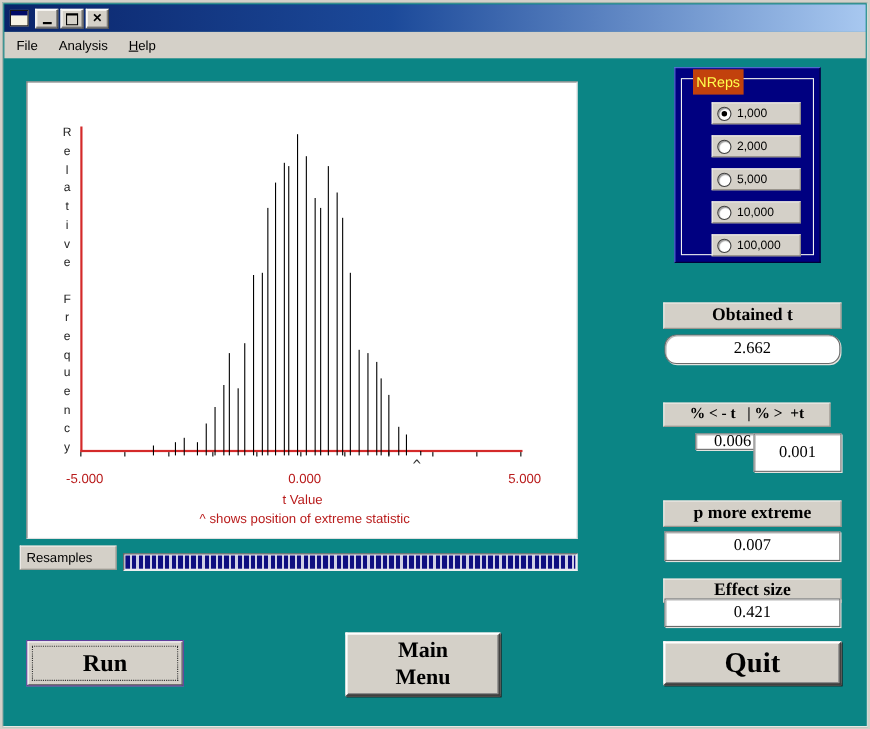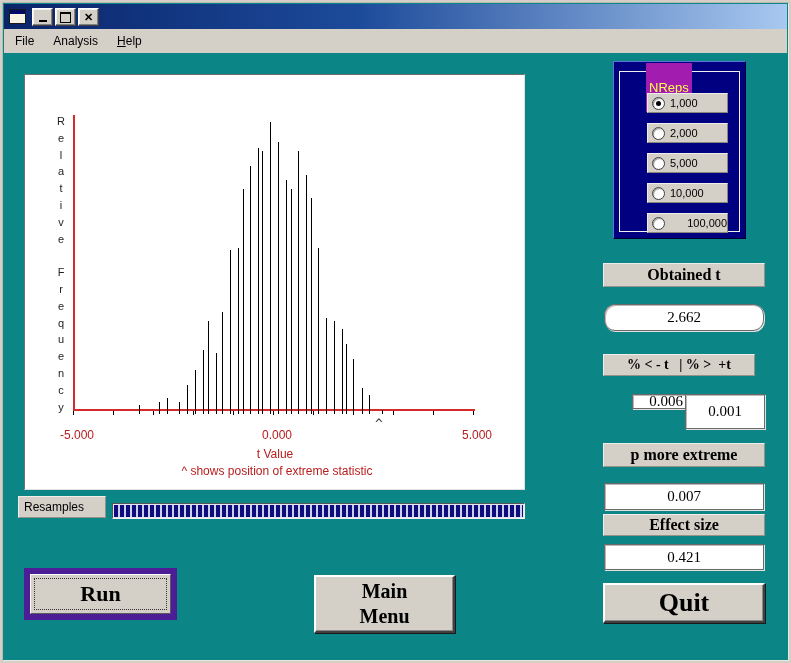--- a/index.html
+++ b/index.html
@@ -45,46 +45,46 @@
     display:flex;align-items:center;}
   .resamples-label{left:16px;top:494px;width:88px;height:22px;font-size:12px;padding-left:5px;box-sizing:border-box;}
   .progressbar{position:absolute;left:110px;top:501px;width:413px;height:16px;background:#e6e6ee;
     border:1px solid;border-color:#555555 #f2f2f2 #f2f2f2 #555555;box-sizing:border-box;padding:1px;}
   .progress-fill{height:100%;
     background:repeating-linear-gradient(90deg,#0d0d80 0 4px,#cfcfe4 4px 6px);}
   
   .nreps-panel{position:absolute;left:611px;top:59px;width:133px;height:178px;background:#000080;
     border:1px solid;border-color:#5a74d8 #000030 #000030 #5a74d8;box-sizing:border-box;}
   .nreps-frame{position:absolute;left:5px;top:9px;right:5px;bottom:6px;border:1px solid #f0f0f0;}
-  .nreps-caption{position:absolute;left:26px;top:-9px;background:#a21caf;color:#ffff4d;
-    font-size:13px;padding:17px 3px;white-space:nowrap;}
+  .nreps-caption{position:absolute;left:10px;top:-9px;background:#c2410c;color:#ffff4d;
+    font-size:13px;padding:4px 3px;white-space:nowrap;}
   .radio-row{position:absolute;left:33px;width:81px;height:20px;background:#d4d0c8;
     border:1px solid;border-color:#efede9 #8a867e #8a867e #efede9;box-sizing:border-box;
     display:flex;align-items:center;cursor:default;}
   .radio-circle{width:11px;height:11px;border-radius:50%;background:#fff;margin:0 5px 0 4px;
     border:1px solid #404040;box-shadow:inset 1px 1px 1px #9a9a9a;position:relative;flex:0 0 auto;}
   .radio-circle.selected::after{content:"";position:absolute;left:3px;top:3px;width:5px;height:5px;
     border-radius:50%;background:#000;}
   .radio-label{font-size:11px;color:#000;}
   
   .serif-label{position:absolute;background:#d4d0c8;color:#000;
     font-family:"Liberation Serif",serif;font-weight:bold;text-align:center;
     border:1px solid;border-color:#efede9 #96928a #96928a #efede9;box-sizing:border-box;
-    display:flex;align-items:center;justify-content:center;white-space:pre;}
+    display:flex;align-items:center;justify-content:center;white-space:pre;margin-top:12px;}
   .value-box{position:absolute;background:#fff;color:#000;
     font-family:"Liberation Serif",serif;text-align:center;font-size:15px;
     border:1px solid #6a6a6a;box-shadow:1px 1px 0 #e4e2de, inset 1px 1px 0 #b8b8b8;
     box-sizing:border-box;display:flex;align-items:center;justify-content:center;}
   .btn{position:absolute;background:#d4d0c8;color:#000;cursor:default;
     font-family:"Liberation Serif",serif;font-weight:bold;text-align:center;
     border:2px solid;border-color:#ffffff #404040 #404040 #ffffff;
     box-shadow:1px 1px 0 #1a1a1a, inset -1px -1px 0 #8a8a8a;
     box-sizing:border-box;display:flex;align-items:center;justify-content:center;}
-  .run-btn{left:22px;top:566px;width:141px;height:40px;font-size:22px;
-    border:6px solid #4c1d95;box-shadow:none;outline:none;position:absolute;}
+  .run-btn{left:22px;top:580px;width:141px;height:40px;font-size:22px;
+    border:1px solid #4c1d95;box-shadow:none;outline:none;position:absolute;}
   .run-inner{position:absolute;inset:0;border:1px solid;border-color:#ffffff #5a5a5a #5a5a5a #ffffff;
     display:flex;align-items:center;justify-content:center;}
   .run-focus{position:absolute;inset:3px;border:1px dotted #333;
     display:flex;align-items:center;justify-content:center;}
   .mainmenu-btn{left:312px;top:573px;width:141px;height:58px;font-size:20px;line-height:1.25;
     flex-direction:column;}
   .quit-btn{left:601px;top:581px;width:162px;height:40px;font-size:26px;}
 </style>
 </head>
 <body>
@@ -204,21 +204,21 @@
         <span class="radio-label">2,000</span>
       </div>
       <div class="radio-row" style="top: 91px;">
         <span class="radio-circle"></span>
         <span class="radio-label">5,000</span>
       </div>
       <div class="radio-row" style="top: 121px;">
         <span class="radio-circle"></span>
         <span class="radio-label">10,000</span>
       </div>
-      <div class="radio-row" style="top: 151px; justify-content: space-between;">
+      <div class="radio-row" style="top: 151px;">
         <span class="radio-circle"></span>
         <span class="radio-label">100,000</span>
       </div>
     </div>
 </div>
 
 <div class="serif-label" style="left:601px;top:261px;width:162px;height:24px;font-size:16px;">Obtained t</div>
 <div class="value-box" style="left:602px;top:302px;width:160px;height:27px;border-radius:11px;">2.662</div>
 
 <div class="serif-label" style="left:601px;top:352px;width:152px;height:22px;font-size:14px;">% &lt; - t   | % &gt;  +t</div>

